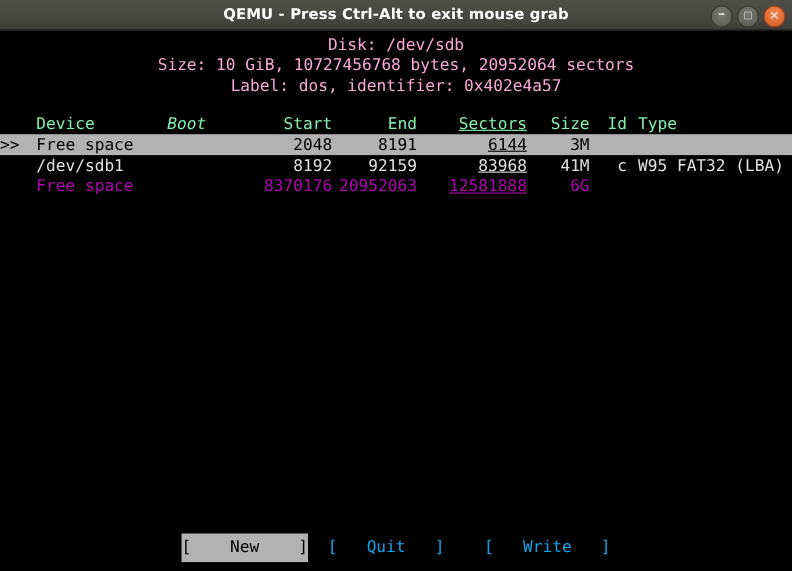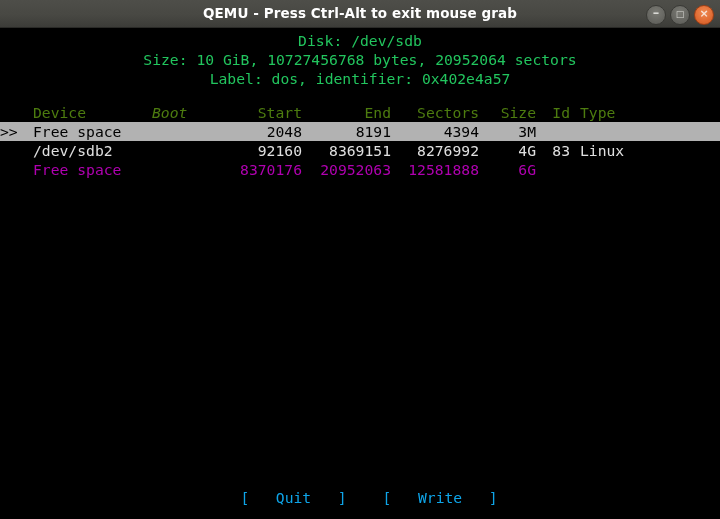--- a/index.html
+++ b/index.html
@@ -102,56 +102,56 @@
     overflow: hidden;
   }
 
   
   #disk-header { position: absolute; left: 0; top: 3px; width: 720px; }
   #disk-header .hdr-line {
     width: 720px;
     height: 19px;
     line-height: 19px;
     text-align: center;
-    color: #22c55e;
+    color: #f9a8d4;
     white-space: pre;
     font-size: 14.7px;
   }
 
   
   #table { position: absolute; left: 0; top: 75px; width: 720px; }
 
   .row {
     position: relative;
     width: 720px;
     height: 19px;
     line-height: 19px;
     white-space: pre;
     box-sizing: border-box;
   }
-  .row.header { color: #4d7c0f; }
+  .row.header { color: #86efac; }
   .row.selected { background: #b2b2b2; color: #000000; }
   .row.freespace { color: #b000b0; }
   .row.normal { color: #e0e0e0; }
 
   .cell {
     position: absolute;
     top: 0;
     height: 19px;
     line-height: 19px;
     white-space: pre;
     font-size: 14.7px;
   }
   
   .c-marker  { left: 0px;   width: 30px; text-align: left; }
   .c-device  { left: 33px;  width: 115px; text-align: left; }
   .c-boot    { left: 152px; width: 60px;  text-align: left; font-style: italic; }
   .c-start   { left: 212px; width: 90px;  text-align: right; }
-  .c-end     { left: 304px; width: 87px;  text-align: right; }
-  .c-sectors { left: 389px; width: 90px;  text-align: right; }
+  .c-end     { left: 292px; width: 87px;  text-align: right; }
+  .c-sectors { left: 389px; width: 90px;  text-align: right; text-decoration: underline; }
   .c-size    { left: 479px; width: 57px;  text-align: right; }
   .c-id      { left: 536px; width: 34px;  text-align: right; }
   .c-type    { left: 580px; width: 140px; text-align: left; }
 
   
   #menu {
     position: absolute;
     left: 0;
     top: 455px;
     width: 720px;
@@ -218,54 +218,55 @@
         <span class="cell c-id">Id</span>
         <span class="cell c-type">Type</span>
       </div>
 
       <div class="row selected">
         <span class="cell c-marker">&gt;&gt;</span>
         <span class="cell c-device">Free space</span>
         <span class="cell c-boot"></span>
         <span class="cell c-start">2048</span>
         <span class="cell c-end">8191</span>
-        <span class="cell c-sectors">4394</span>
+        <span class="cell c-sectors">6144</span>
         <span class="cell c-size">3M</span>
         <span class="cell c-id"></span>
         <span class="cell c-type"></span>
       </div>
 
-
       <div class="row normal">
         <span class="cell c-marker"></span>
-        <span class="cell c-device">/dev/sdb2</span>
+        <span class="cell c-device">/dev/sdb1</span>
         <span class="cell c-boot"></span>
-        <span class="cell c-start">92160</span>
-        <span class="cell c-end">8369151</span>
-        <span class="cell c-sectors">8276992</span>
-        <span class="cell c-size">4G</span>
-        <span class="cell c-id">83</span>
-        <span class="cell c-type">Linux</span>
-      </div>
+        <span class="cell c-start">8192</span>
+        <span class="cell c-end">92159</span>
+        <span class="cell c-sectors">83968</span>
+        <span class="cell c-size">41M</span>
+        <span class="cell c-id">c</span>
+        <span class="cell c-type">W95 FAT32 (LBA)</span>
+      </div>
+
 
       <div class="row freespace">
         <span class="cell c-marker"></span>
         <span class="cell c-device">Free space</span>
         <span class="cell c-boot"></span>
         <span class="cell c-start">8370176</span>
         <span class="cell c-end">20952063</span>
         <span class="cell c-sectors">12581888</span>
         <span class="cell c-size">6G</span>
         <span class="cell c-id"></span>
         <span class="cell c-type"></span>
       </div>
 
     </div>
 
     <div id="menu">
+      <span class="menu-btn selected">[    New    ]</span>
       <span class="menu-gap"></span>
       <span class="menu-btn">[   Quit   ]</span>
       <span class="menu-gap"></span>
       <span class="menu-gap"></span>
       <span class="menu-btn">[   Write   ]</span>
     </div>
 
   </div>
 </div>
 

